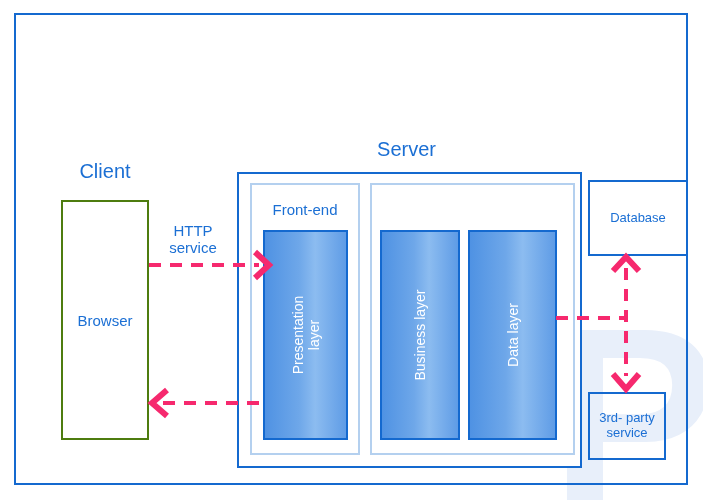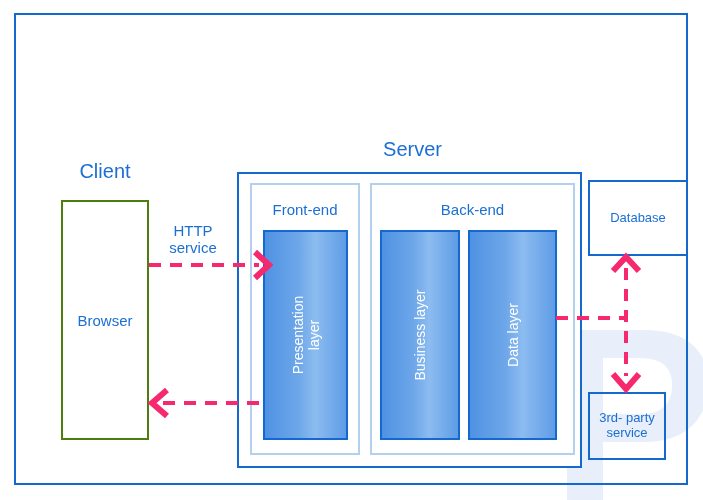--- a/index.html
+++ b/index.html
@@ -83,21 +83,21 @@
   .section-label {
     position: absolute;
     color: #1b6fd4;
     font-size: 20px;
     font-family: "Liberation Sans", sans-serif;
     z-index: 5;
     white-space: nowrap;
     text-align: center;
   }
   .label-client { left: 61px; top: 160px; width: 88px; }
-  .label-server { left: 240px; top: 138px; width: 345px; text-align: center; }
+  .label-server { left: 234px; top: 138px; width: 345px; text-align: center; }
 
   
   .box-browser {
     position: absolute;
     left: 61px;
     top: 200px;
     width: 88px;
     height: 240px;
     border: 2px solid #4d7c0f;
     box-sizing: border-box;
@@ -246,21 +246,20 @@
   </div>
 
   <div class="section-label label-server">Server</div>
 
   <div class="box-server"></div>
 
   <div class="inner-panel panel-frontend"></div>
   <div class="panel-title ptitle-frontend">Front-end</div>
 
   <div class="inner-panel panel-backend"></div>
-  <div class="panel-title ptitle-backend">Back-end</div>
 
   <div class="layer layer-presentation">
     <div class="layer-text">
       <span>Presentation</span><br><span>layer</span>
     </div>
   </div>
 
   <div class="layer layer-business">
     <div class="layer-text">Business layer</div>
   </div>

